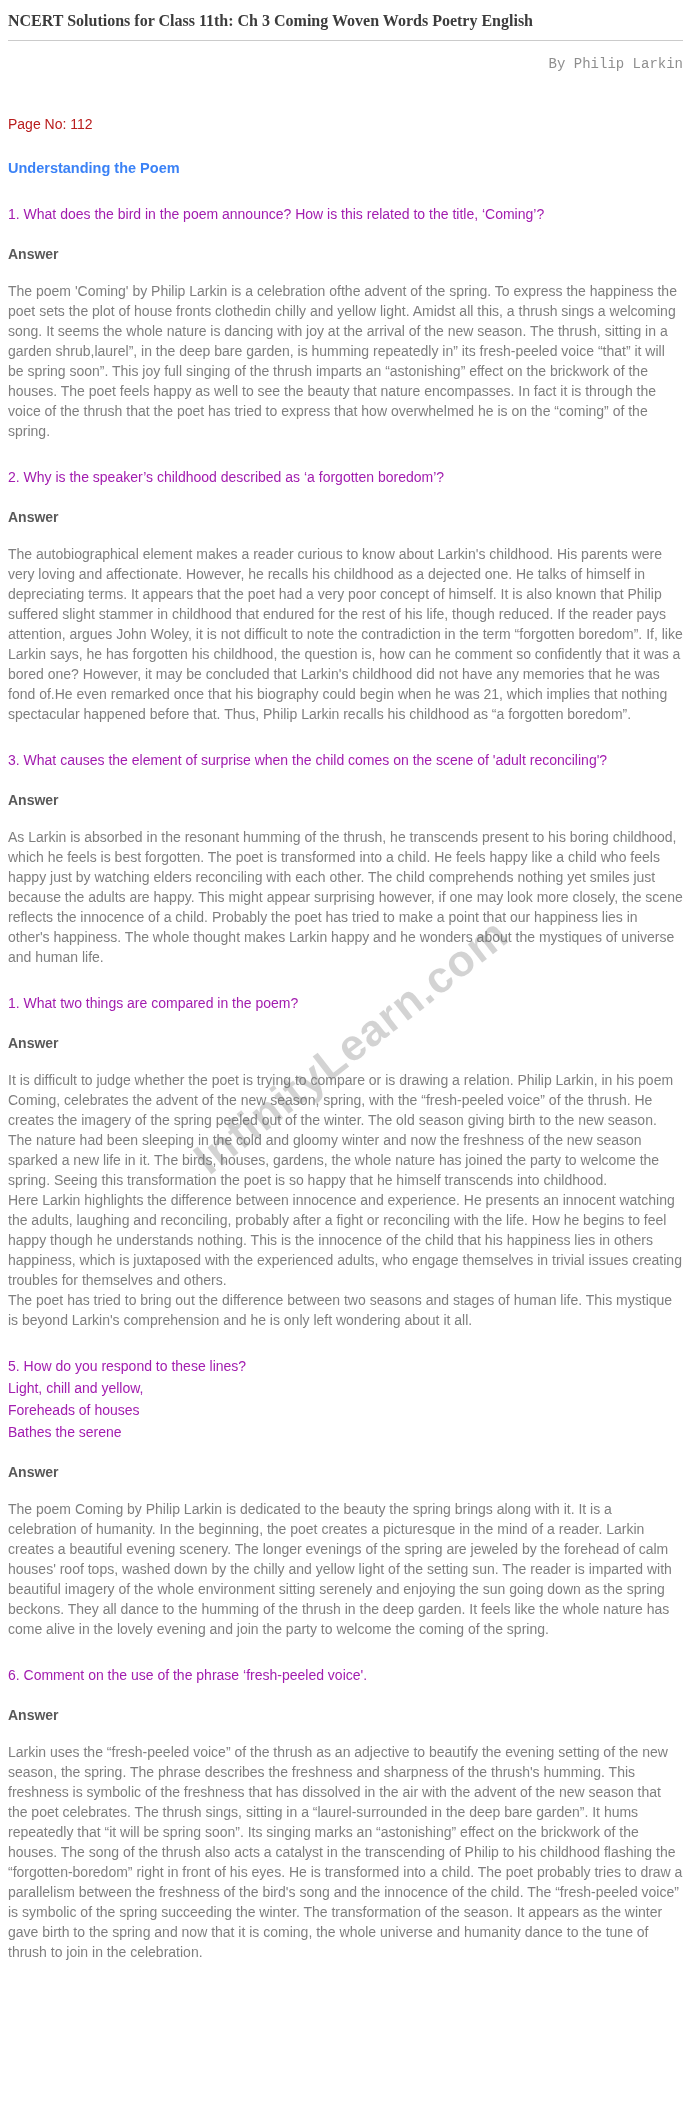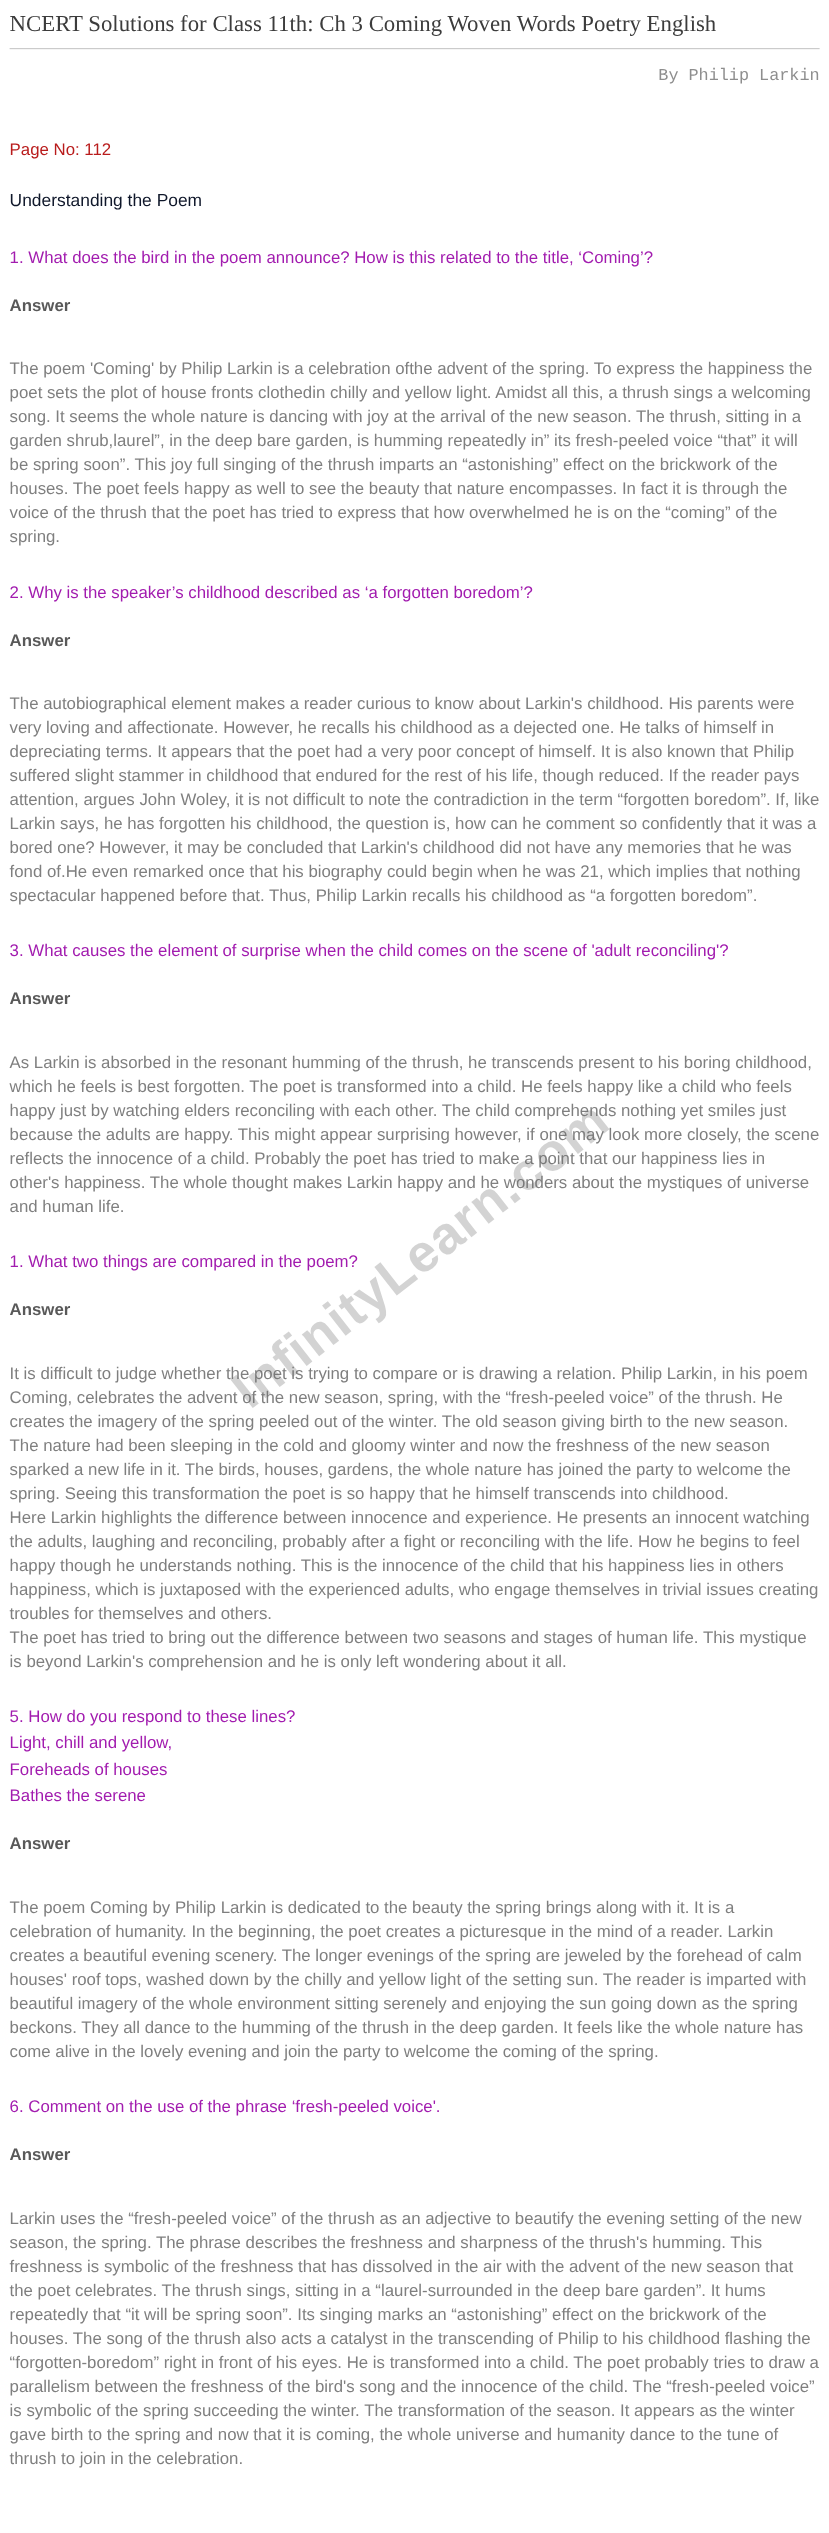--- a/index.html
+++ b/index.html
@@ -8,23 +8,23 @@
     min-height: 2111px;
     background: #ffffff;
     font-family: "Liberation Sans", sans-serif;
     position: relative;
     overflow: hidden;
   }
   .content { padding: 10px 8px 30px 8px; position: relative; }
 
   .page-title {
     font-family: "Liberation Serif", serif;
-    font-size: 19px;
+    font-size: 16px;
     line-height: 22px;
-    font-weight: 400;
+    font-weight: 700;
     color: #3c3c3c;
     margin: 0;
   }
   .divider {
     border: 0;
     border-top: 1px solid #cbcbcb;
     margin: 8px 0 0 0;
   }
   .byline {
     margin-top: 15px;
@@ -37,38 +37,38 @@
   .page-no {
     margin-top: 42px;
     font-size: 14px;
     line-height: 19px;
     color: #b91c1c;
   }
   .section-heading {
     margin-top: 25px;
     font-size: 14.5px;
     line-height: 19px;
-    font-weight: normal;
-    color: #0f172a;
+    font-weight: bold;
+    color: #3b82f6;
   }
   .question {
     margin-top: 25px;
     color: #a21caf;
     font-size: 14px;
     line-height: 22px;
   }
   .answer-label {
     margin-top: 20px;
     font-size: 14px;
     line-height: 19px;
     font-weight: bold;
     color: #595959;
   }
   .answer-text {
-    margin-top: 33px;
+    margin-top: 17px;
     font-size: 14px;
     line-height: 20px;
     color: #7f7f7f;
   }
   .answer-text p { margin: 0; }
 
   .watermark {
     position: absolute;
     left: 106px;
     top: 1021px;

